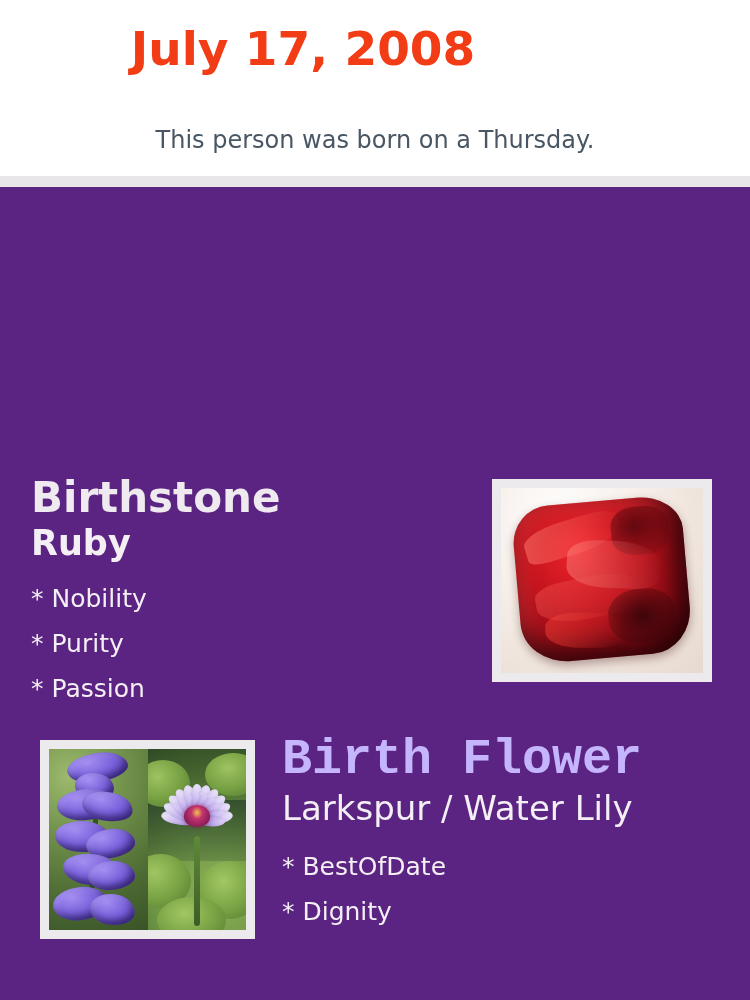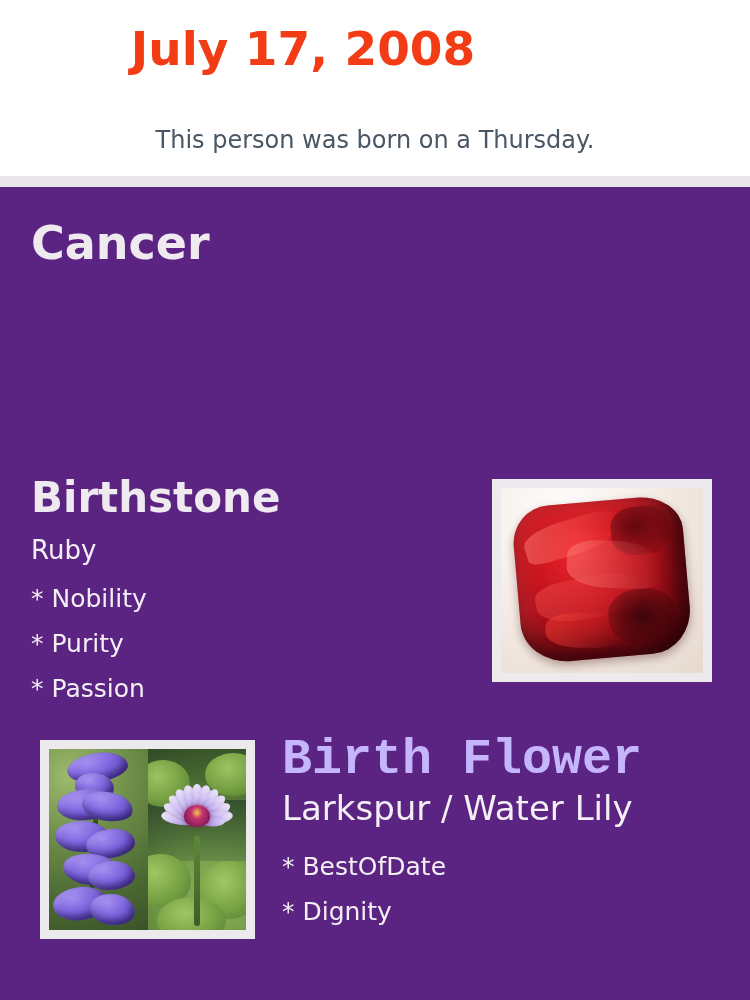--- a/index.html
+++ b/index.html
@@ -111,25 +111,24 @@
     top: 290px;
     font-size: 42px;
     font-weight: bold;
     color: #eeeaef;
     line-height: 1;
   }
   .stone-name {
     position: absolute;
     left: 31px;
     top: 339px;
-    font-size: 26px;
-    font-weight: normal;
+    font-size: 35px;
+    font-weight: bold;
     color: #f3eff4;
     line-height: 1;
-    margin-top: 11px;
   }
   .stone-traits {
     position: absolute;
     left: 31px;
     top: 389px;
     width: 420px;
   }
   .trait {
     font-size: 25px;
     color: #f3eff4;
@@ -341,21 +340,20 @@
 
   <div class="header">
     <div class="header-date">July 17, 2008</div>
     <div class="header-note">This person was born on a Thursday.</div>
   </div>
 
   <div class="divider-gray"></div>
 
   <div class="panel">
 
-    <div class="zodiac-title">Cancer</div>
 
     <div class="stone-title">Birthstone</div>
     <div class="stone-name">Ruby</div>
     <div class="stone-traits">
       <div class="trait">* Nobility</div>
       <div class="trait">* Purity</div>
       <div class="trait">* Passion</div>
     </div>
 
     <div class="frame ruby-frame">

